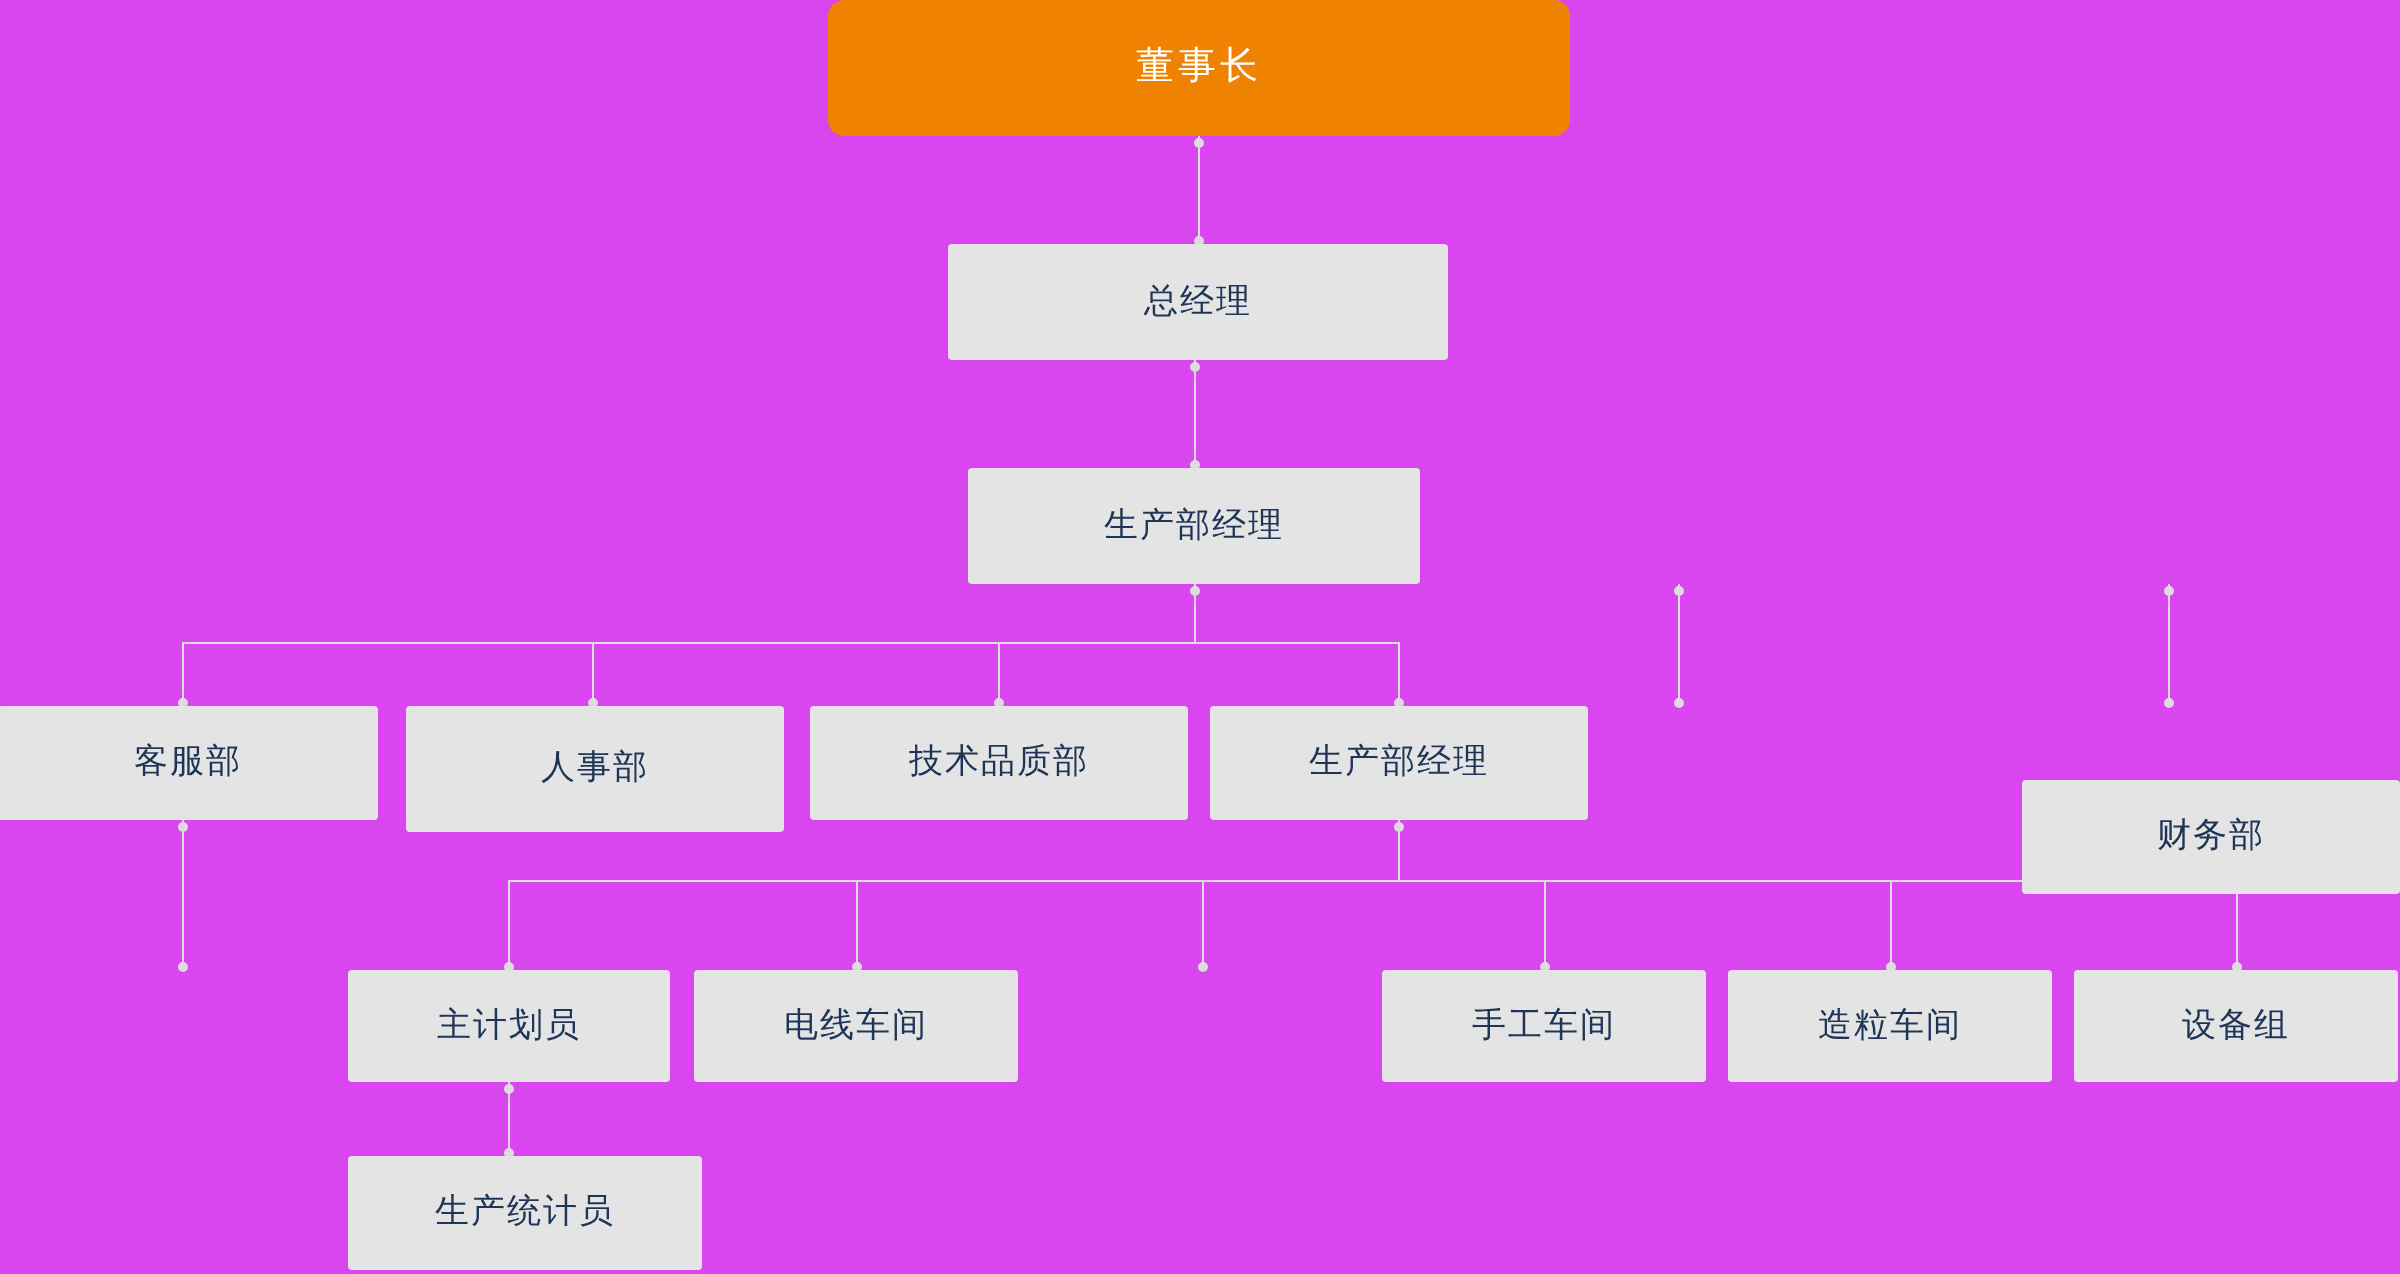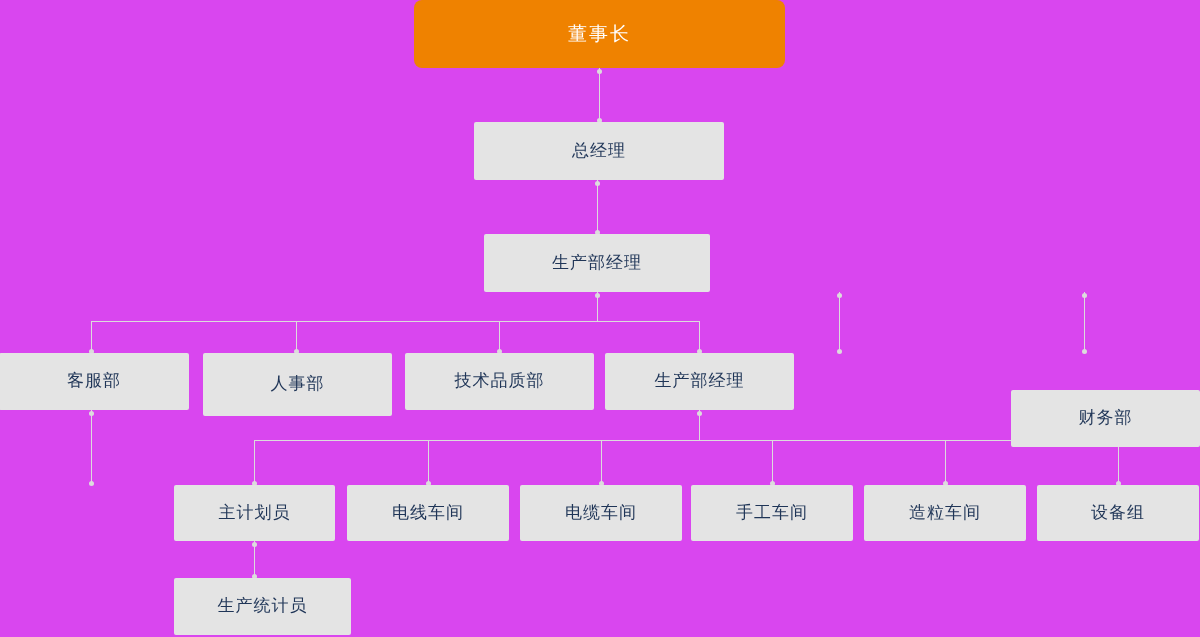--- a/index.html
+++ b/index.html
@@ -150,23 +150,20 @@
   <div class="node" style="left:1011px; top:353px; width:189px; height:57px;margin-top:37px;">
     <span class="node-label">财务部</span>
   </div>
 
   <div class="node" style="left:174px; top:485px; width:161px; height:56px;">
     <span class="node-label">主计划员</span>
   </div>
   <div class="node" style="left:347px; top:485px; width:162px; height:56px;align-items:center;">
     <span class="node-label">电线车间</span>
   </div>
-  <div class="node" style="left:520px; top:485px; width:162px; height:56px;">
-    <span class="node-label">电缆车间</span>
-  </div>
   <div class="node" style="left:691px; top:485px; width:162px; height:56px;">
     <span class="node-label">手工车间</span>
   </div>
   <div class="node" style="left:864px; top:485px; width:162px; height:56px;">
     <span class="node-label">造粒车间</span>
   </div>
   <div class="node" style="left:1037px; top:485px; width:162px; height:56px;">
     <span class="node-label">设备组</span>
   </div>
 

